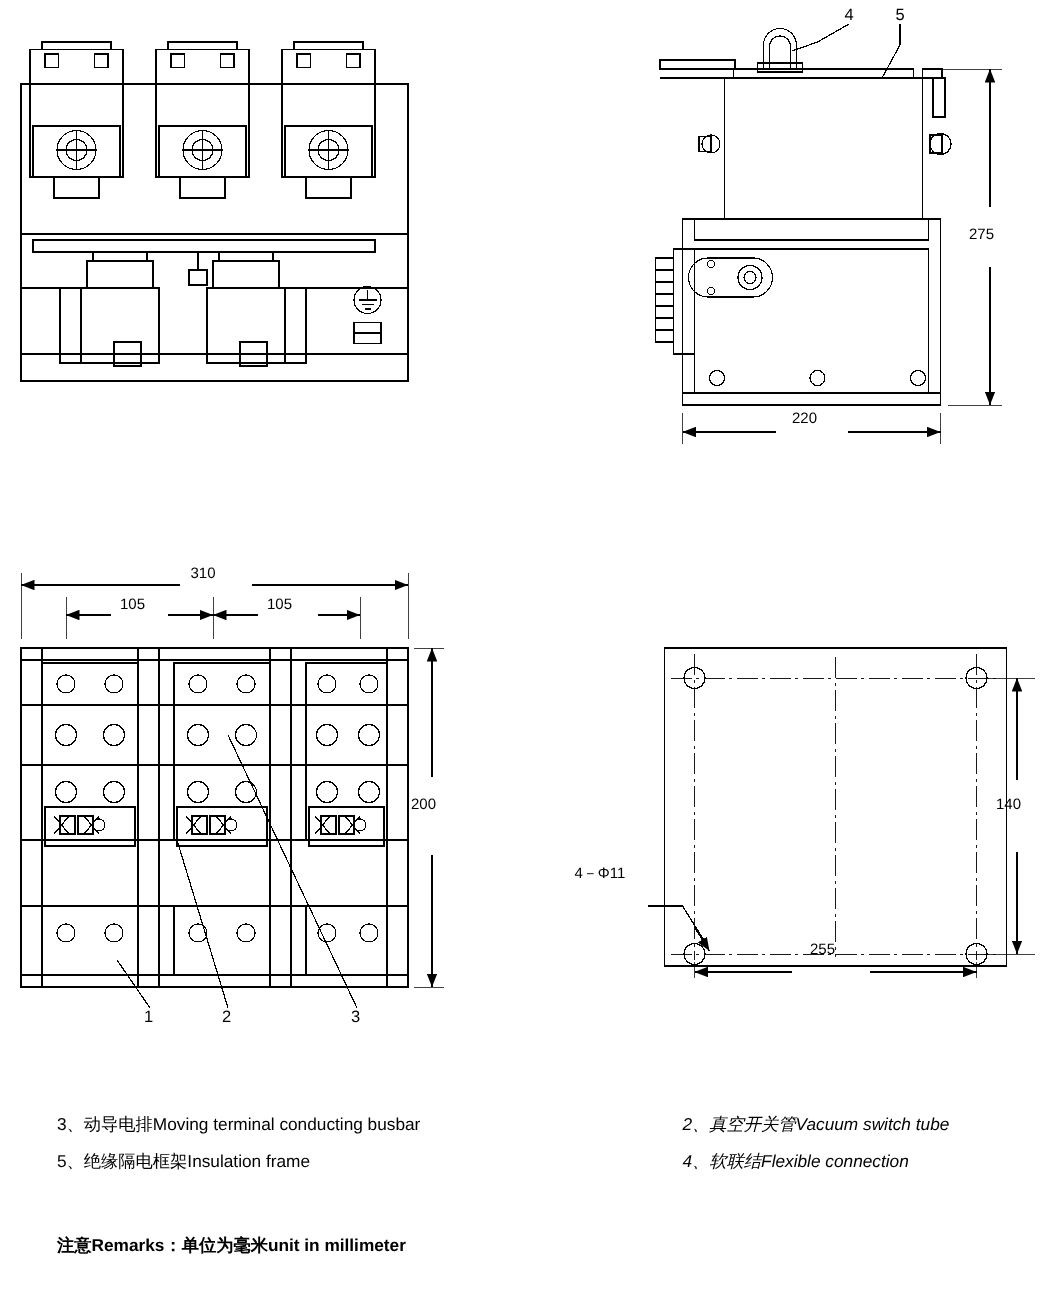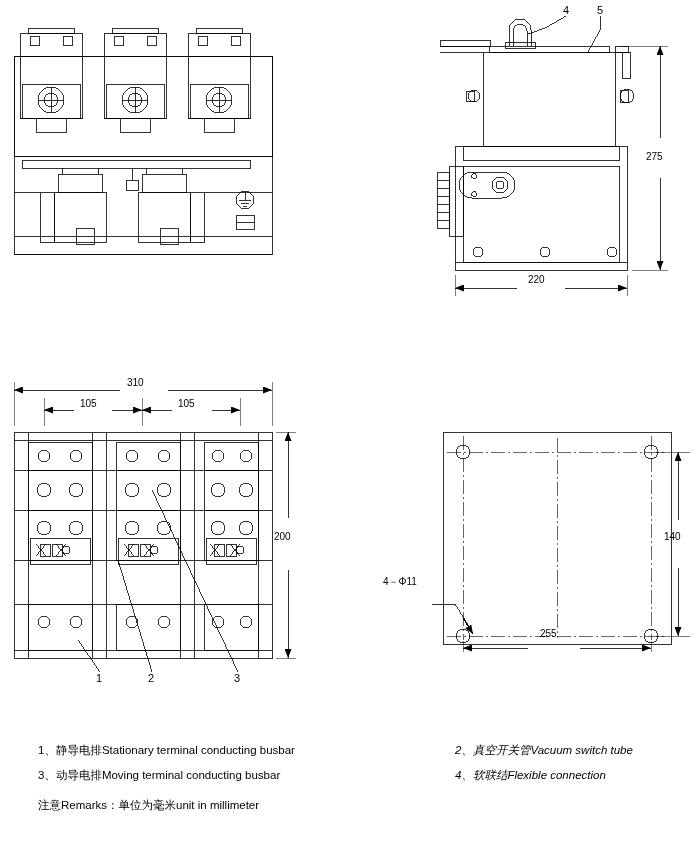--- a/index.html
+++ b/index.html
@@ -41,23 +41,23 @@
   }
   .legend-col.left { left: 38px; width: 330px; }
   .legend-col.right { left: 455px; width: 240px; font-style: italic; }
   .legend-row {
     white-space: nowrap;
     margin-bottom: 8px;
   }
   .remark {
     position: absolute;
     left: 38px;
-    top: 798px;
+    top: 823px;
     font-size: 11.5px;
-    font-weight: normal;
+    font-weight: bold;
     white-space: nowrap;
   }
   .dim-label {
     position: absolute;
     font-size: 10px;
     white-space: nowrap;
   }
   .callout-num {
     position: absolute;
     font-size: 11px;
@@ -375,22 +375,22 @@
   <div class="dim-label" style="left:383px; top:575px;">4－Φ11</div>
 
   <div class="callout-num" style="left:563px; top:4px;">4</div>
   <div class="callout-num" style="left:597px; top:4px;">5</div>
   <div class="callout-num" style="left:96px; top:672px;">1</div>
   <div class="callout-num" style="left:148px; top:672px;">2</div>
   <div class="callout-num" style="left:234px; top:672px;">3</div>
 
   <div class="legend">
     <div class="legend-col left">
-      <div class="legend-row">1、静导电排Stationary terminal conducting busbar</div>
       <div class="legend-row">3、动导电排Moving terminal conducting busbar</div>
+      <div class="legend-row">5、绝缘隔电框架Insulation frame</div>
     </div>
     <div class="legend-col right">
       <div class="legend-row">2、真空开关管Vacuum switch tube</div>
       <div class="legend-row">4、软联结Flexible connection</div>
     </div>
   </div>
 
   <div class="remark">注意Remarks：单位为毫米unit in millimeter</div>
 
 </div>

